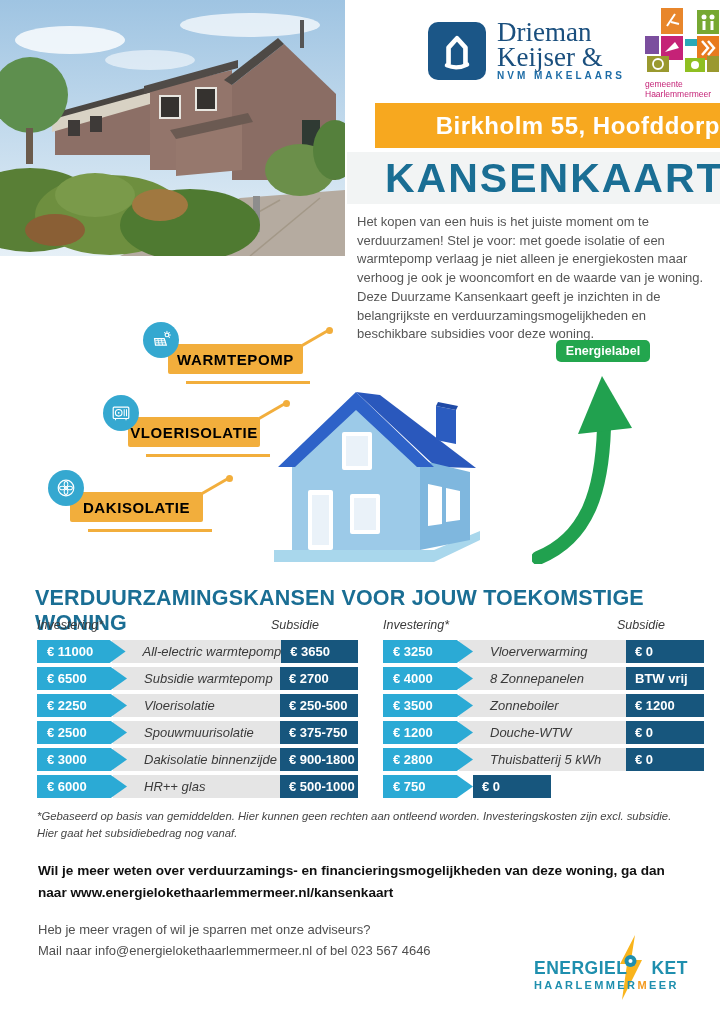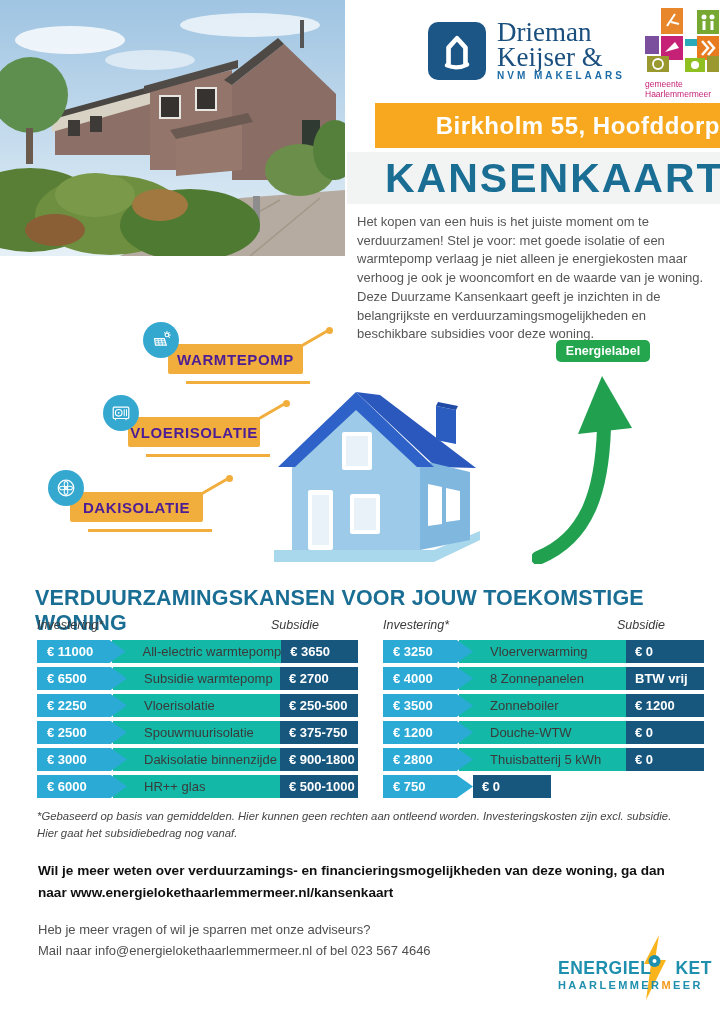--- a/index.html
+++ b/index.html
@@ -26,21 +26,21 @@
   .address-banner span { color:#fff; font-size:24px; font-weight:bold; letter-spacing:0.5px; }
 
   .title-band { left:347px; top:152px; width:373px; height:52px; background:#F2F4F4;
     display:flex; align-items:center; }
   .title-band span { margin-left:38px; font-size:41px; font-weight:800; letter-spacing:2px; color:#1A6E94; }
 
   .intro { left:357px; top:213px; width:352px; font-size:13px; line-height:1.44; color:#565656; }
 
   
   .tag-box { height:30px; background:#F2AE3C; border-radius:2px; display:flex; align-items:center; justify-content:center; }
-  .tag-box span { color:#4c1d95; font-weight:bold; font-size:15px; letter-spacing:0.6px; }
+  .tag-box span { color:#000000; font-weight:bold; font-size:15px; letter-spacing:0.6px; }
   .tag-shadow { height:2.5px; background:#F2AE3C; }
   .tag-line { height:2.5px; background:#F2AE3C; transform:rotate(-30deg); transform-origin:left center; }
   .tag-dot { width:7px; height:7px; border-radius:50%; background:#F2AE3C; }
   .icon-circle { width:36px; height:36px; border-radius:50%; background:#35A8D0;
     display:flex; align-items:center; justify-content:center; z-index:3; }
 
   .energy-badge { left:556px; top:340px; width:94px; height:22px; background:#23A64E; border-radius:5px;
     display:flex; align-items:center; justify-content:center; }
   .energy-badge span { color:#fff; font-size:12.5px; font-weight:bold; }
 
@@ -50,32 +50,32 @@
   .op-table { width:321px; }
   .op-table.left { left:37px; top:618px; }
   .op-table.right { left:383px; top:618px; }
   .op-head { position:relative; height:16px; margin-bottom:6px; font-style:italic; font-size:12.5px; color:#3A3A3A; }
   .op-head .h-sub { position:absolute; left:234px; top:0; }
   .op-rows { display:flex; flex-direction:column; gap:4px; }
   .op-row { display:flex; height:23px; }
   .cell-inv { position:relative; z-index:2; width:90px; background:#2BAAD5; color:#fff; font-weight:bold;
     font-size:13px; line-height:23px; padding-left:10px;
     clip-path:polygon(0 0, 82% 0, 100% 50%, 82% 100%, 0 100%); }
-  .cell-name { flex:1; margin-left:-14px; background:#14b8a6; color:#3A3A3A; font-size:13px;
-    line-height:23px; padding-left:31px; white-space:nowrap; }
+  .cell-name { flex:1; margin-left:-14px; background:#e5e5e5; color:#3A3A3A; font-size:13px;
+    line-height:23px; padding-left:31px; white-space:nowrap;font-style:italic; }
   .cell-sub { width:78px; background:#17567D; color:#fff; font-weight:bold; font-size:13px;
     line-height:23px; padding-left:9px; white-space:nowrap; }
 
   .footnote { left:37px; top:808px; width:656px; font-style:italic; font-size:11.3px; line-height:1.5; color:#454545; }
 
   
   .cta-bold { left:38px; top:860px; width:650px; font-size:13.6px; font-weight:bold; color:#101010; line-height:1.6; }
   .contact { left:38px; top:920px; width:650px; font-size:13px; color:#4F4F4F; line-height:1.6; }
 
-  .eloket { left:556px; top:934px; width:164px; height:80px; }
+  .eloket { left:532px; top:934px; width:164px; height:80px; }
   .eloket-line1 { position:absolute; left:2px; top:24px; font-size:17.5px; font-weight:800;
     color:#1F8FAE; letter-spacing:0.5px; }
   .eloket-gap { display:inline-block; width:24px; }
   .eloket-line2 { position:absolute; left:2px; top:45px; font-size:11px; font-weight:800;
     color:#1F8FAE; letter-spacing:2.4px; }
   .eloket-line2 .hl { color:#F39A1F; }
   .eloket-bolt { position:absolute; left:85px; top:0; }
 </style>
 </head>
 <body>

